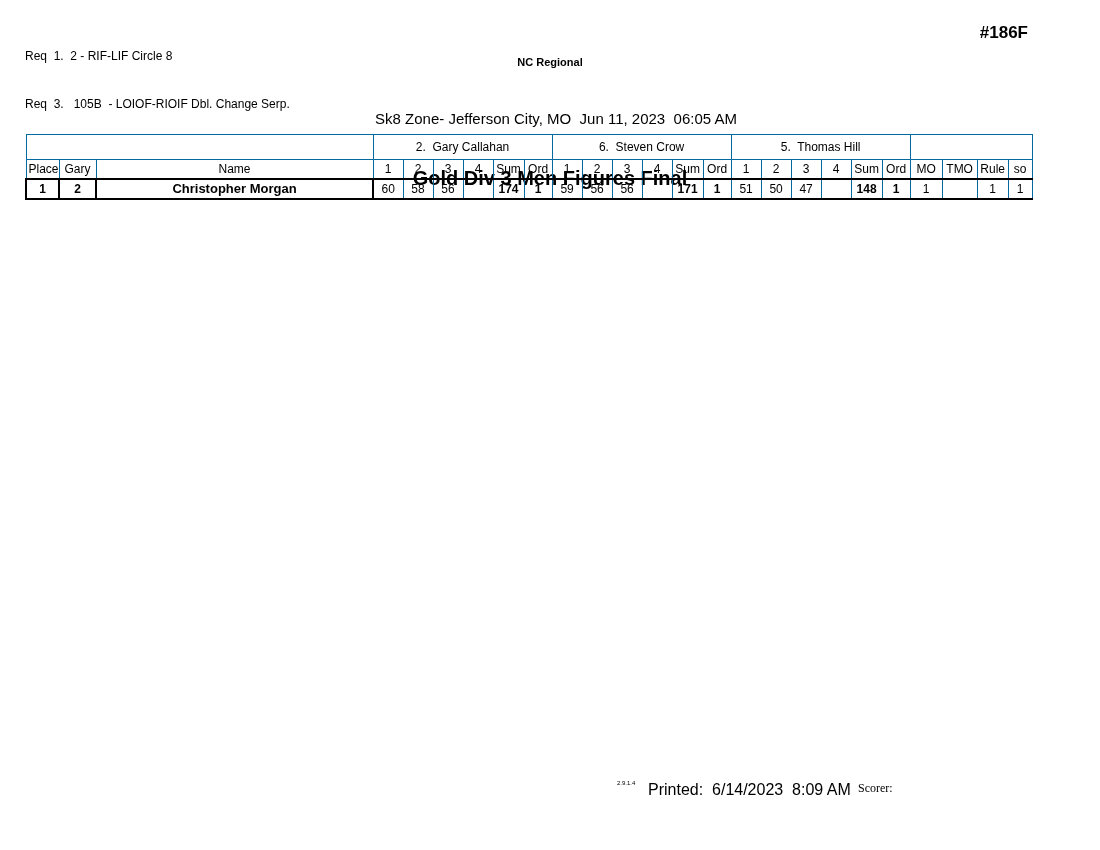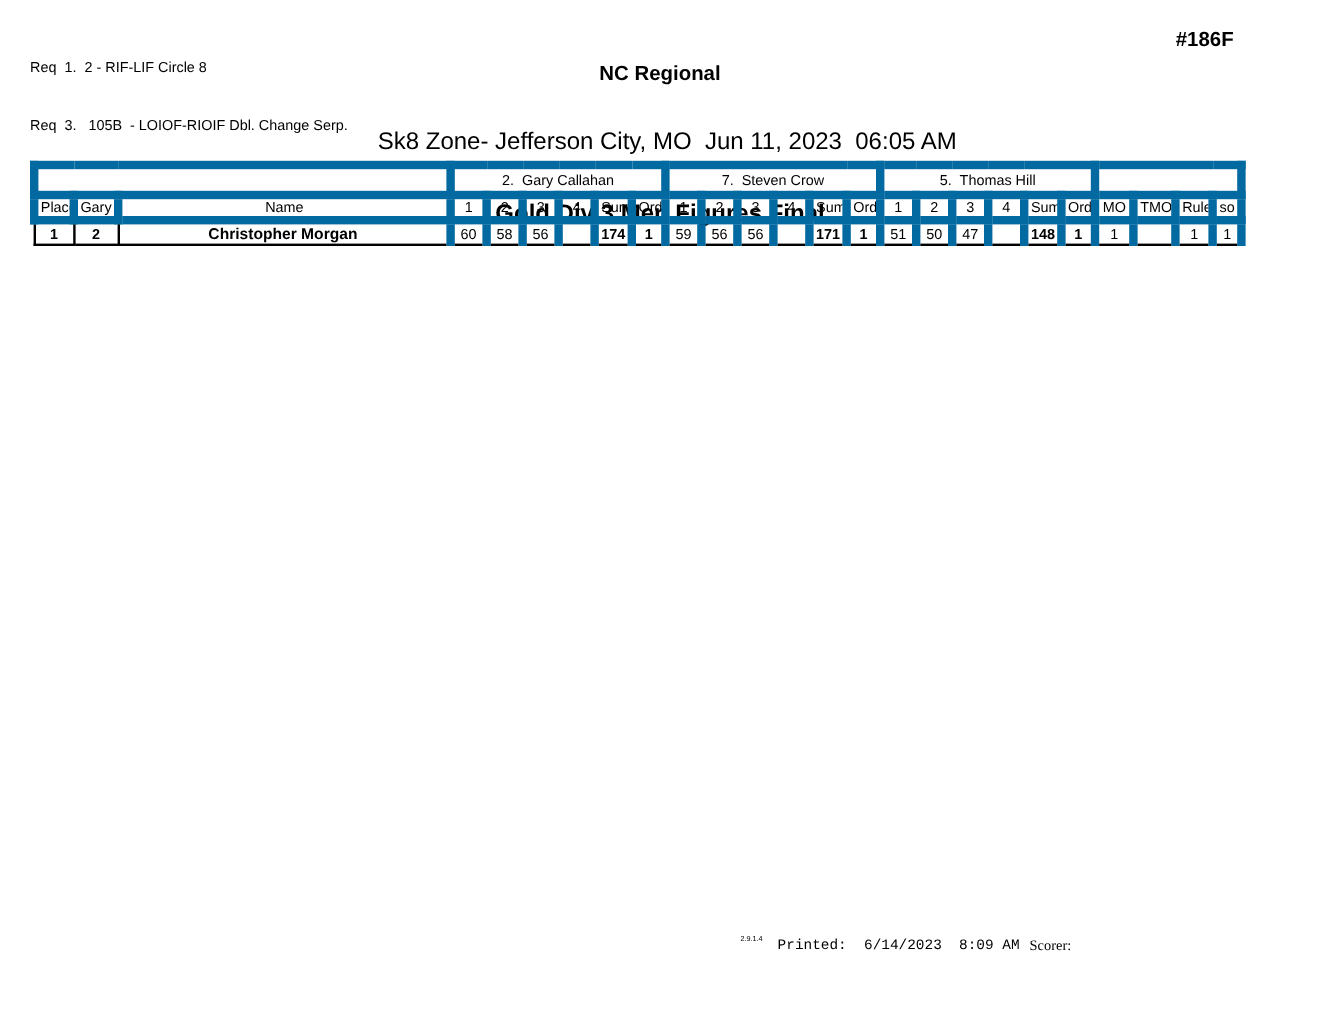--- a/index.html
+++ b/index.html
@@ -15,38 +15,38 @@
 
   
   .req-block {
     position: absolute; left: 25px; top: 16px;
     font-size: 12px; line-height: 16px; white-space: pre;
   }
   .center-head {
     position: absolute; left: 0; top: 16px; width: 1100px;
     text-align: center; white-space: pre;
   }
-  .event-title    { font-size: 17px; font-weight: bold; line-height: 20px; }
-  .venue-line     { font-size: 20px; line-height: 21px; padding-left: 12px; }
+  .event-title    { font-size: 11px; font-weight: bold; line-height: 20px; }
+  .venue-line     { font-size: 15px; line-height: 21px; padding-left: 12px; }
   .division-title { font-size: 20px; font-weight: bold; line-height: 26px; }
   .report-sub     { font-size: 17px; line-height: 25px; }
   .doc-number {
     position: absolute; right: 72px; top: 23px;
     font-size: 17px; font-weight: bold;
   }
 
   
   table.results {
     position: absolute; left: 25px; top: 134px;
     border-collapse: collapse; table-layout: fixed;
     width: 1007px;
     font-size: 12px;
   }
   table.results td {
-    border: 7px solid #0369a1;
+    border: 1px solid #0369a1;
     overflow: hidden; white-space: pre;
     padding: 0 2px;
     text-align: center;
     vertical-align: middle;
   }
   tr.jrow  { height: 25px; }
   tr.hrow  { height: 19px; }
   tr.drow  { height: 20px; }
 
   td.spacer { border: none; background: #fff; }
@@ -68,21 +68,21 @@
   tr.drow td.name-col { font-size: 13px; }
   tr.drow td.ord-col  { font-weight: bold; }
 
   
   .footer-version {
     position: absolute; left: 617px; top: 780px;
     font-size: 6px; letter-spacing: 0px; white-space: pre;
   }
   .footer-printed {
     position: absolute; left: 648px; top: 781px;
-    font-size: 12px; white-space: pre; font-family: Liberation Mono, monospace;
+    font-size: 16px; white-space: pre;
   }
   .footer-scorer {
     position: absolute; left: 858px; top: 781px;
     font-size: 12px; white-space: pre; font-family: Liberation Serif, serif;
   }
 </style>
 </head>
 <body>
 
 <div class="page">
@@ -126,21 +126,21 @@
       <col style="width:32px">
         <col style="width:35px">
         <col style="width:31px">
         <col style="width:24px">
     </colgroup>
 
     <tbody>
         <tr class="jrow">
       <td class="spacer" colspan="3"></td>
       <td class="jname" colspan="6">2.  Gary Callahan</td>
-      <td class="jname" colspan="6">7.  Steven Crow</td>
+      <td class="jname" colspan="6">6.  Steven Crow</td>
       <td class="jname" colspan="6">5.  Thomas Hill</td>
       <td class="spacer" colspan="4"></td>
     </tr>
 
     <tr class="hrow">
       <td>Place</td>
       <td>Gary</td>
       <td class="name-col">Name</td>
 
       <td>1</td>

